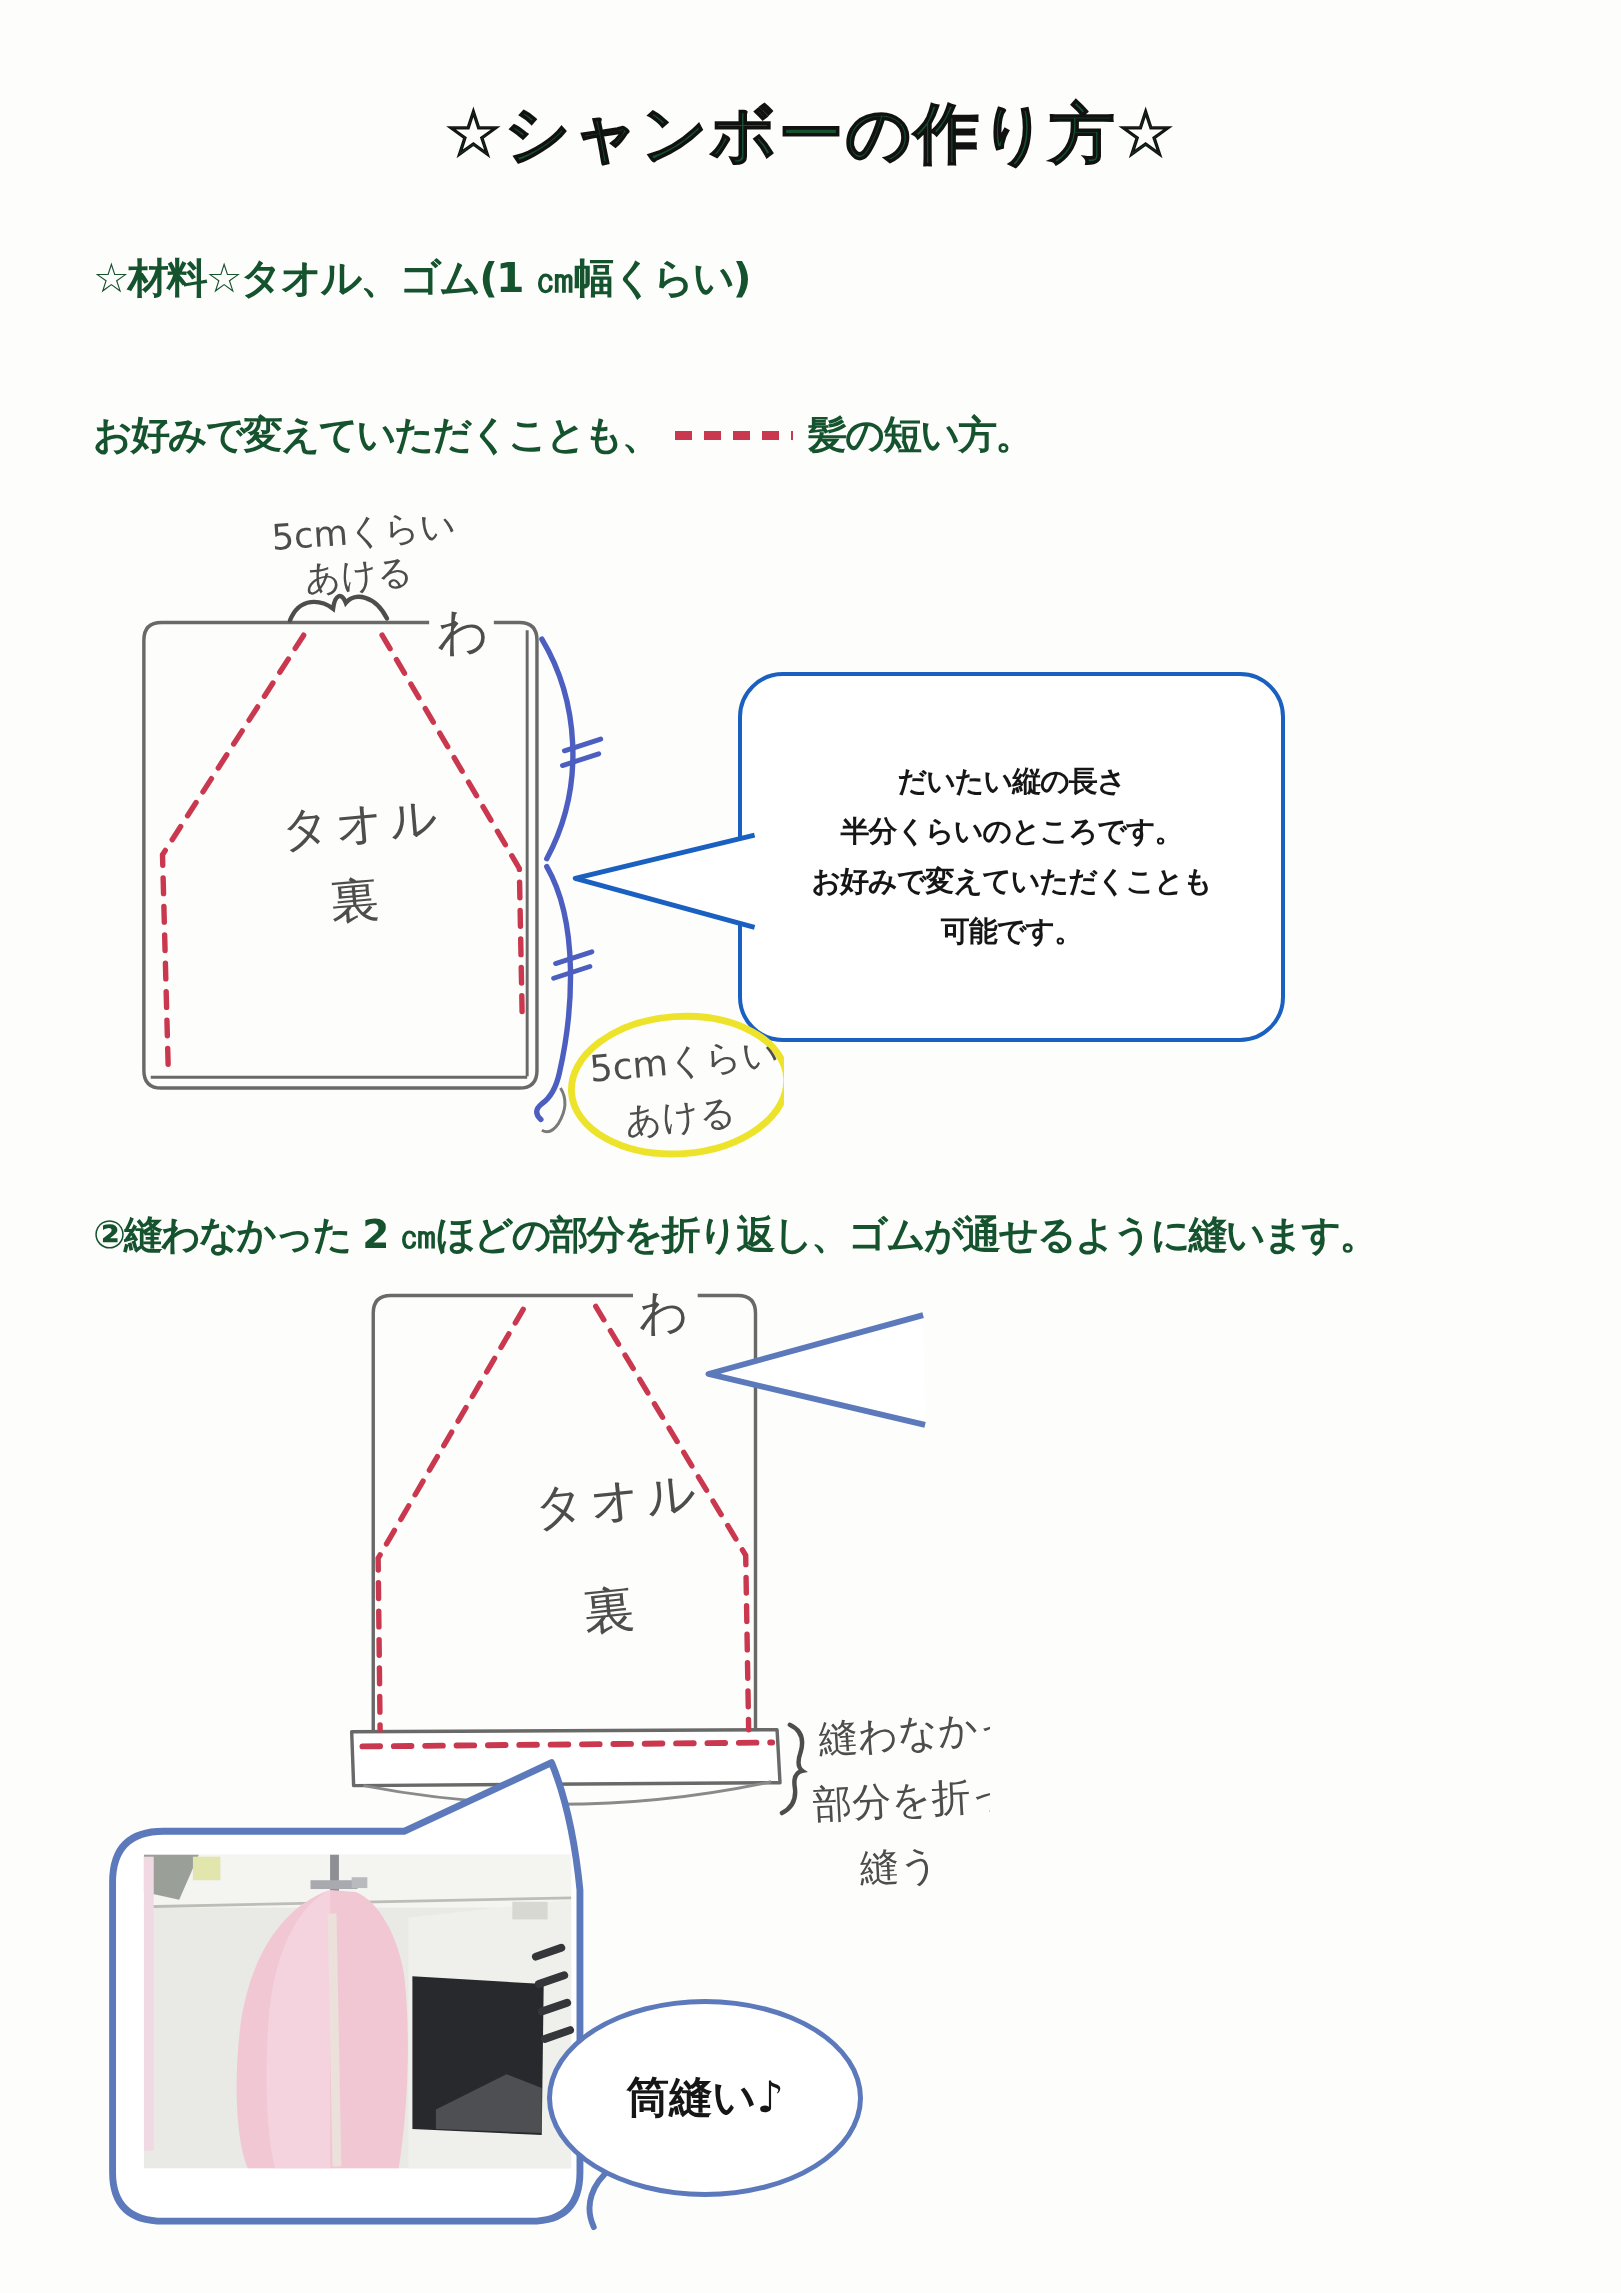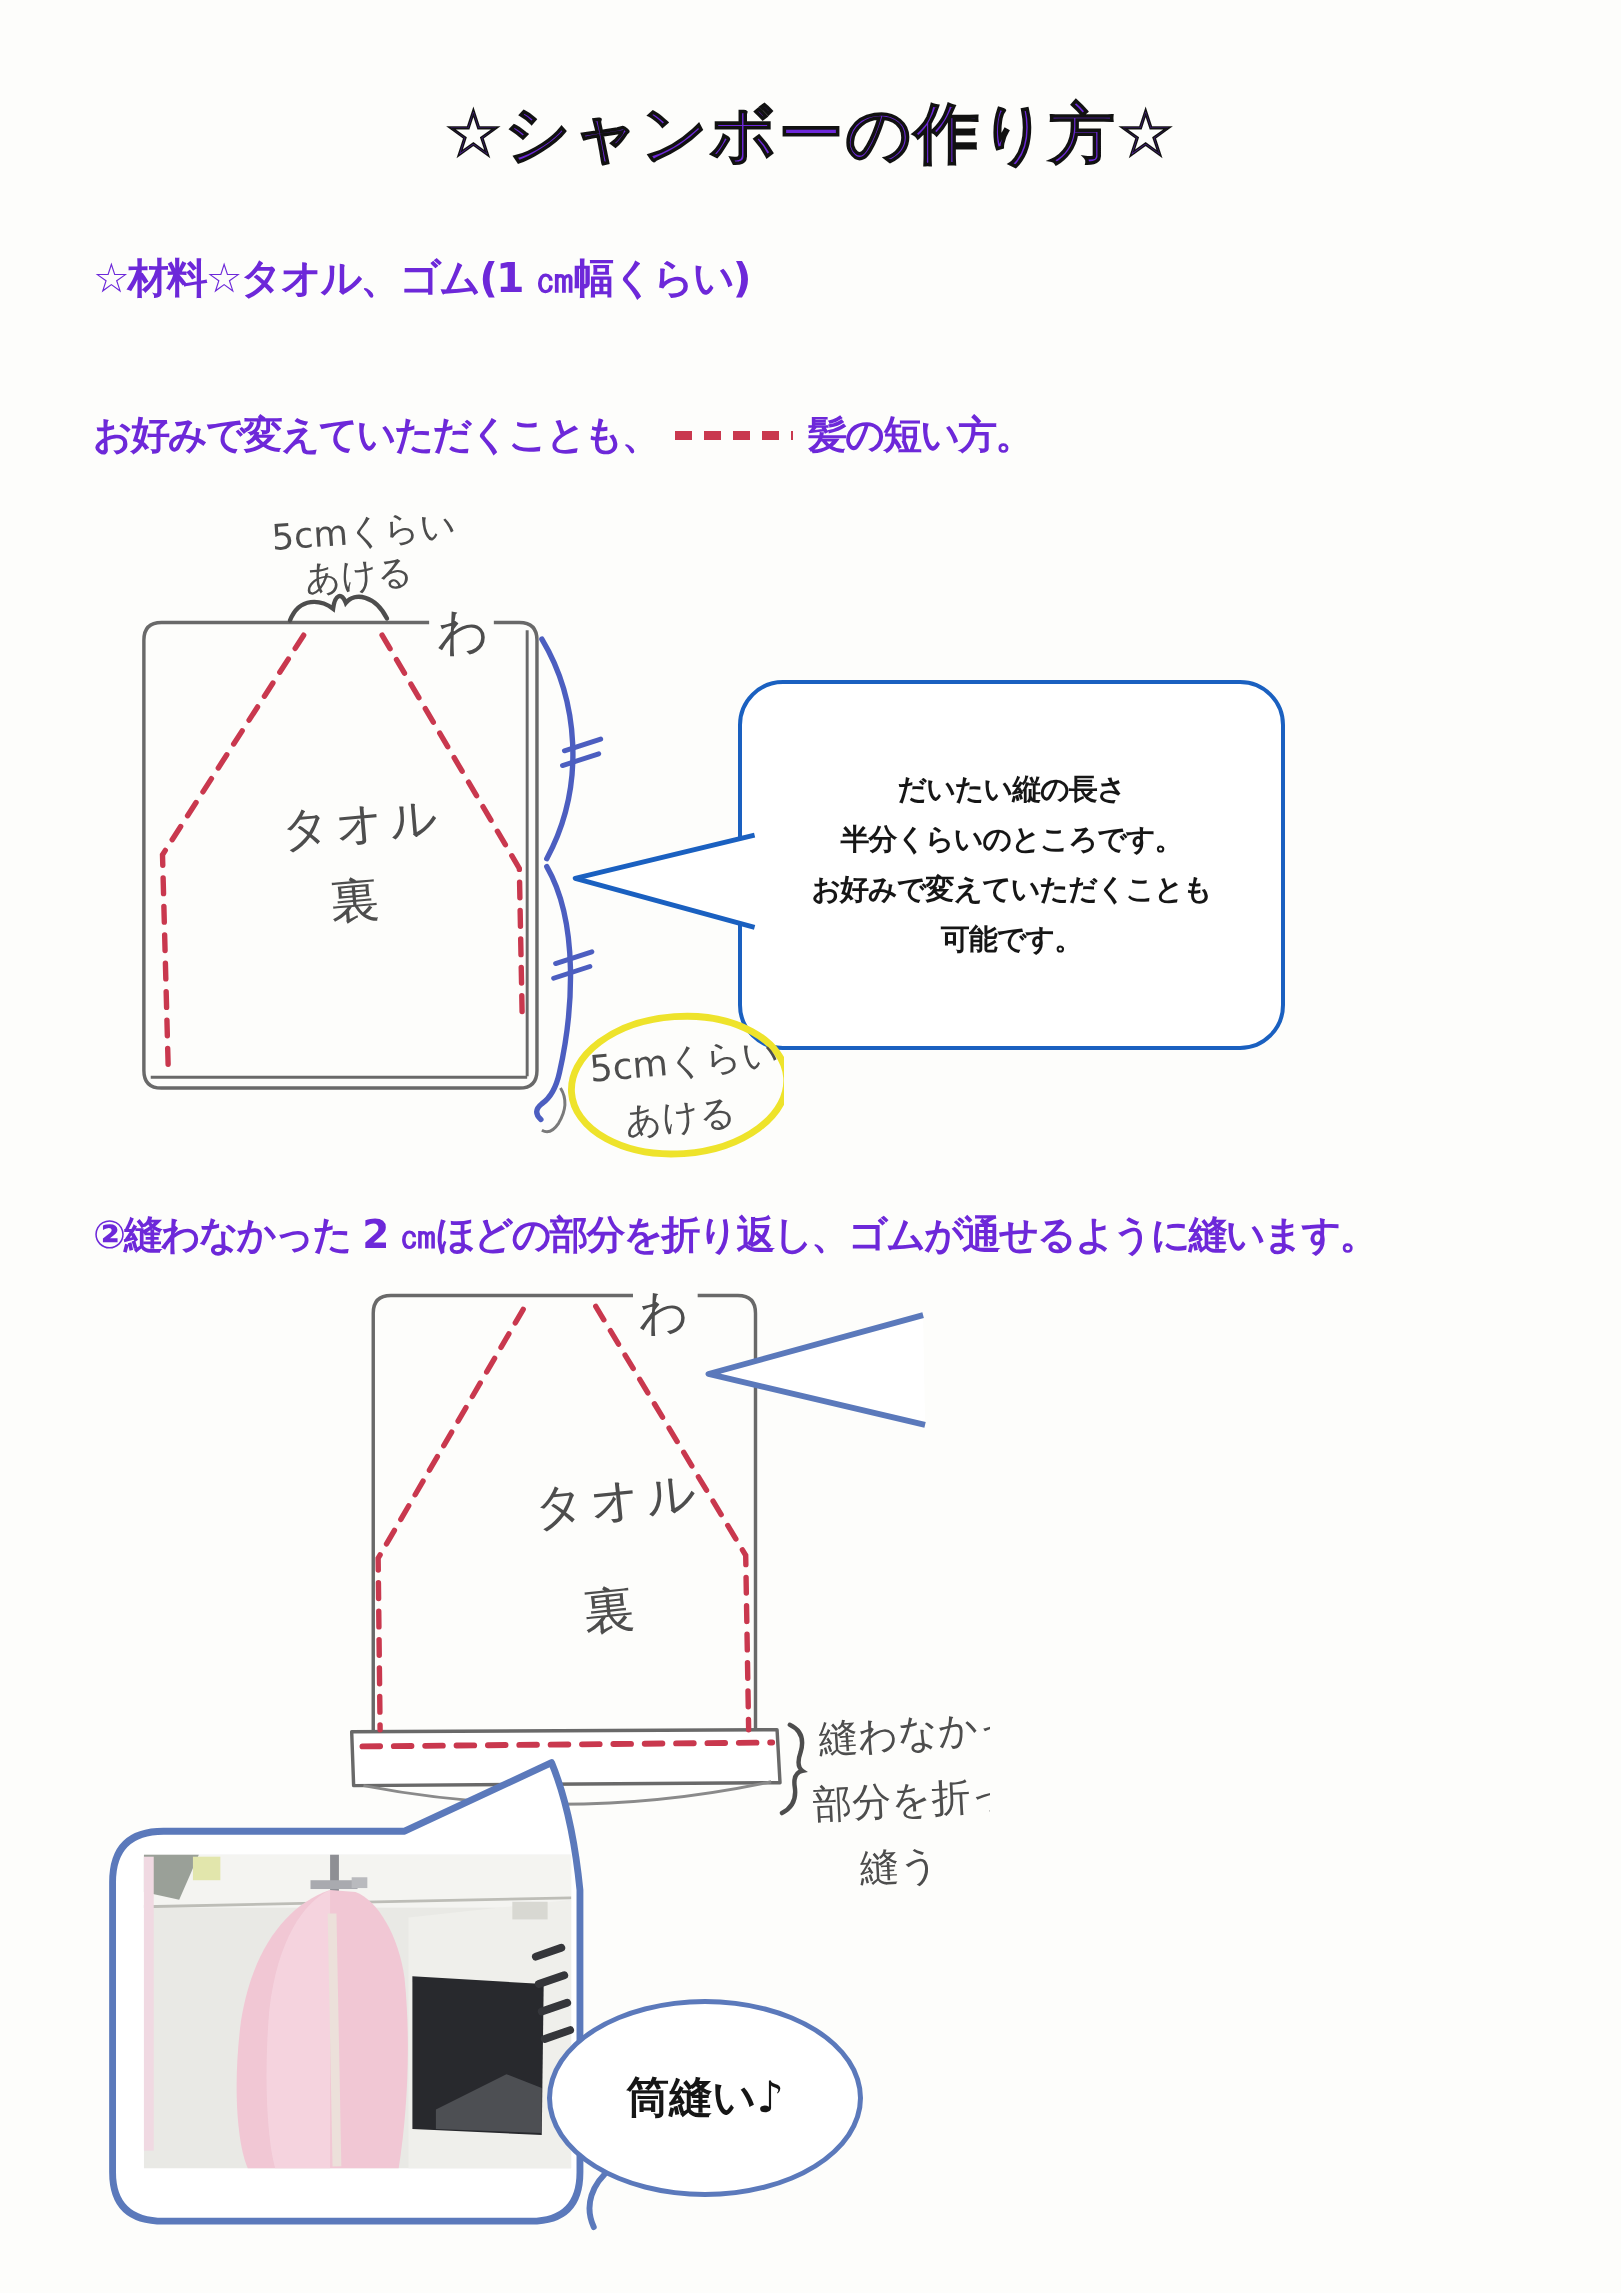--- a/index.html
+++ b/index.html
@@ -3,21 +3,21 @@
 <meta charset="utf-8">
 <style>
   html,body{margin:0;padding:0;background:#9a9a9a;}
   .page{
     position:relative;width:1621px;height:2294px;margin:0 auto;
     background:#fdfdfb;overflow:hidden;
     font-family:"DejaVu Sans","Liberation Sans",sans-serif;
     color:#151515;
   }
   .abs{position:absolute;}
-  .pop{font-weight:900;letter-spacing:-2px;color:#6d28d9;}
+  .pop{font-weight:900;letter-spacing:-2px;color:#14532d;}
   .title{
     width:100%;text-align:center;top:90px;font-size:65px;letter-spacing:2px;
     -webkit-text-stroke:1.5px #111;
   }
   .materials{left:93px;top:251px;font-size:41px;}
   .stepline{font-size:39px;white-space:nowrap;}
   .step1{left:93px;top:408px;}
   .step2{left:93px;top:1208px;}
   .dashes{
     display:inline-block;width:118px;height:9.8px;margin:0 15.7px 3.9px 15.7px;
@@ -25,21 +25,21 @@
     background:repeating-linear-gradient(90deg,#c9384e 0 16.7px,transparent 16.7px 29px);
   }
   .bubble{
     background:#fff;box-sizing:border-box;z-index:1;
     display:flex;align-items:center;justify-content:center;text-align:center;
     white-space:pre-line;font-weight:800;color:#161616;
   }
   .bubble1{
     left:738px;top:672px;width:547px;height:370px;
     border:4.9px solid #1a60c0;border-radius:45px;
-    font-size:29px;line-height:1.72;letter-spacing:-1px;margin-top:8px;
+    font-size:29px;line-height:1.72;letter-spacing:-1px;
   }
   .bubble2{
     left:912px;top:1247px;width:651px;height:449px;
     border:5.9px solid #5b79bb;border-radius:57px;
     font-size:30px;line-height:1.66;letter-spacing:-1.5px;
   }
   .oval{
     left:547px;top:1999px;width:316px;height:198px;
     border:5.9px solid #5b79bb;border-radius:50%;z-index:4;
     font-size:43px;font-weight:700;letter-spacing:0;

